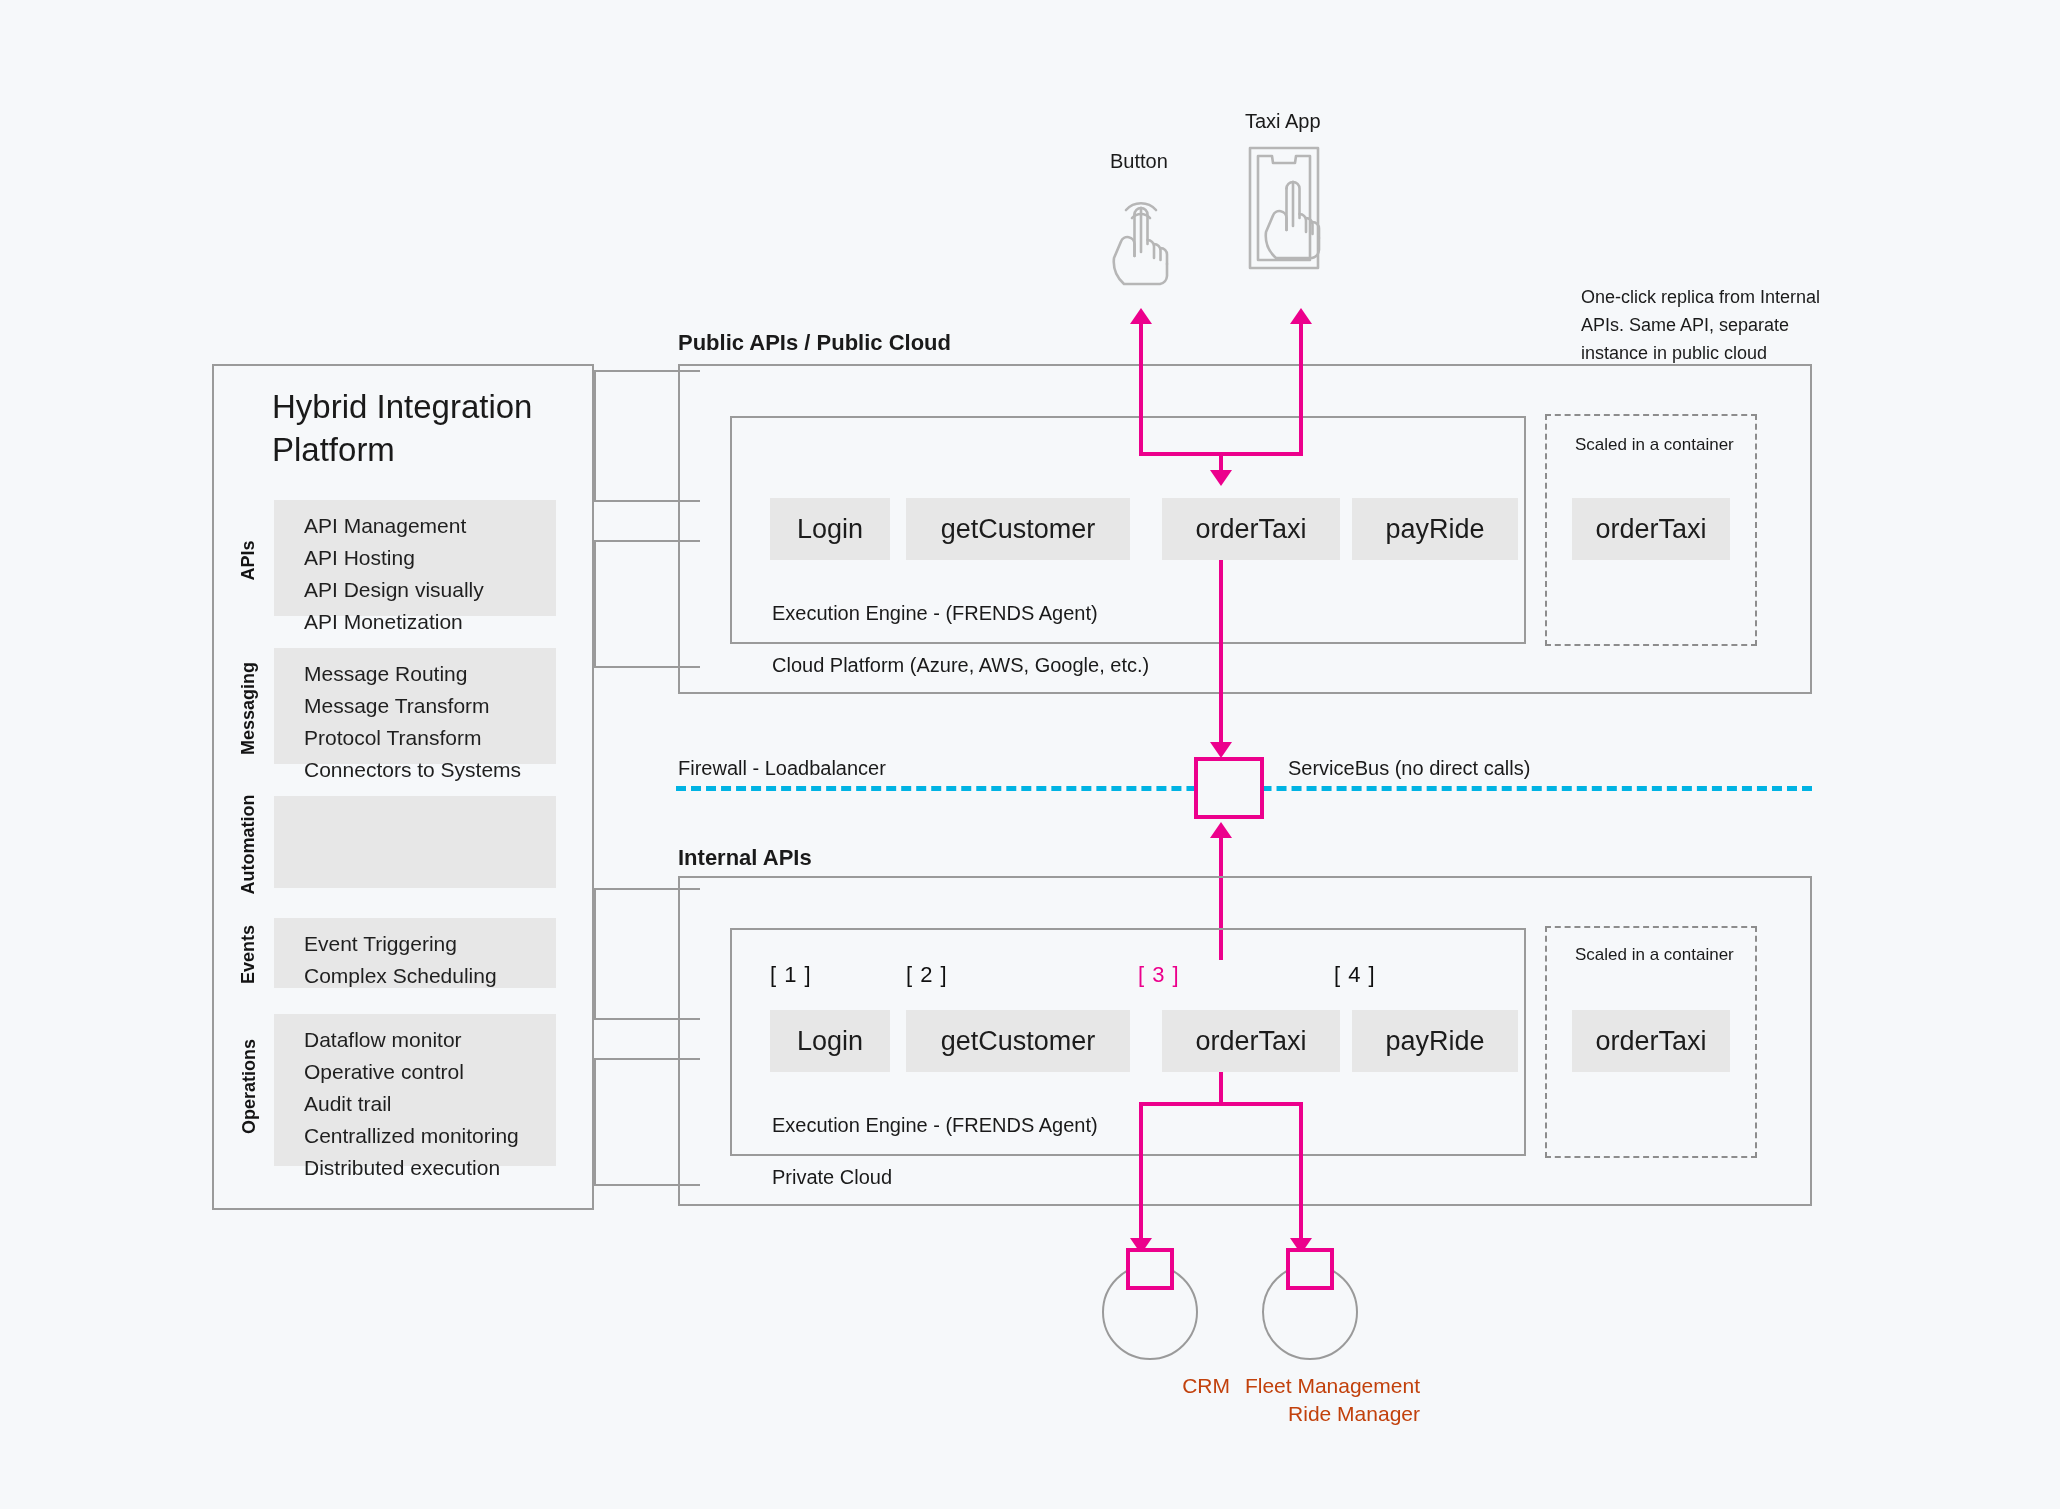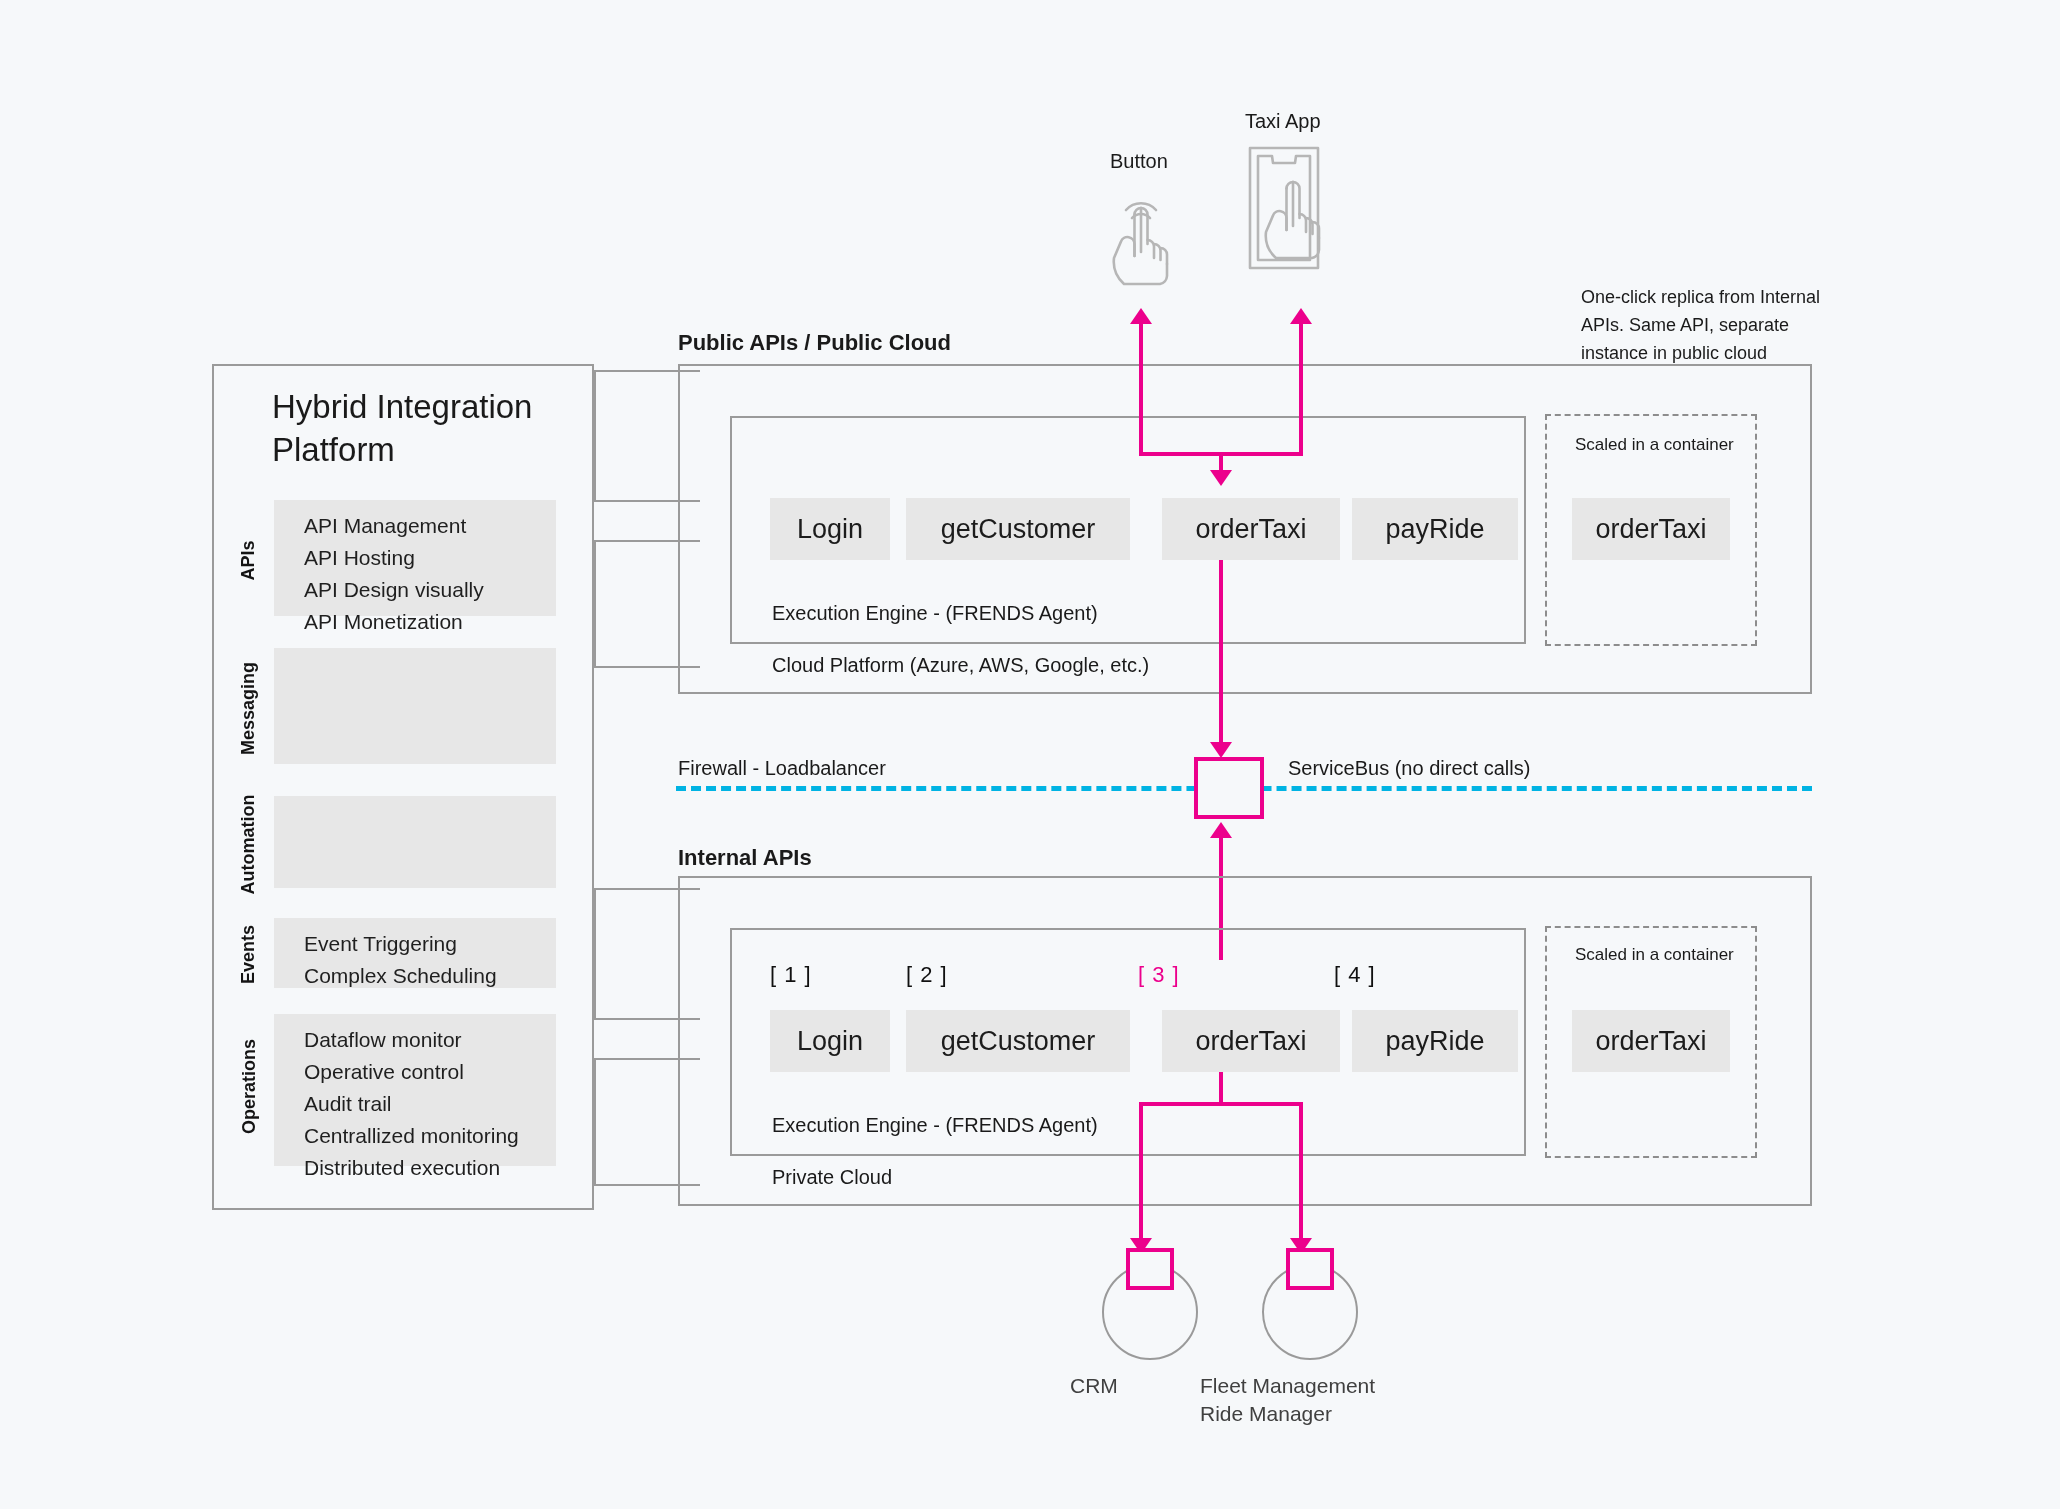--- a/index.html
+++ b/index.html
@@ -114,23 +114,23 @@
   .sys-circle {
     position: absolute;
     border: 2px solid #9a9a9a;
     border-radius: 50%;
     background: #f6f8fa;
     box-sizing: border-box;
   }
   .sys-label {
     position: absolute;
     font-size: 21px;
-    text-align: left;
+    text-align: right;
     line-height: 1.35;
-    color: #404040;
+    color: #c2410c;
     white-space: pre-line;
   }
 
   
   .icon-wrap { position: absolute; }
   .note {
     position: absolute;
     font-size: 18px;
     line-height: 1.55;
     color: #1a1a1a;
@@ -188,20 +188,24 @@
 Platform</div>
 
   <div class="abs cat-band" style="left:274px; top:500px; width:282px; height:116px;"></div>
   <div class="abs cat-list" style="left:304px; top:510px;">API Management
 API Hosting
 API Design visually
 API Monetization</div>
   <div class="cat-vlabel" style="left:218px; top:550px; width:60px;">APIs</div>
 
   <div class="abs cat-band" style="left:274px; top:648px; width:282px; height:116px;"></div>
+  <div class="abs cat-list" style="left:304px; top:658px;">Message Routing
+Message Transform
+Protocol Transform
+Connectors to Systems</div>
   <div class="cat-vlabel" style="left:200px; top:698px; width:96px;">Messaging</div>
 
   <div class="abs cat-band" style="left:274px; top:796px; width:282px; height:92px;"></div>
   <div class="cat-vlabel" style="left:194px; top:834px; width:108px;">Automation</div>
 
   <div class="abs cat-band" style="left:274px; top:918px; width:282px; height:70px;"></div>
   <div class="abs cat-list" style="left:304px; top:928px;">Event Triggering
 Complex Scheduling</div>
   <div class="cat-vlabel" style="left:213px; top:944px; width:70px;">Events</div>
 

